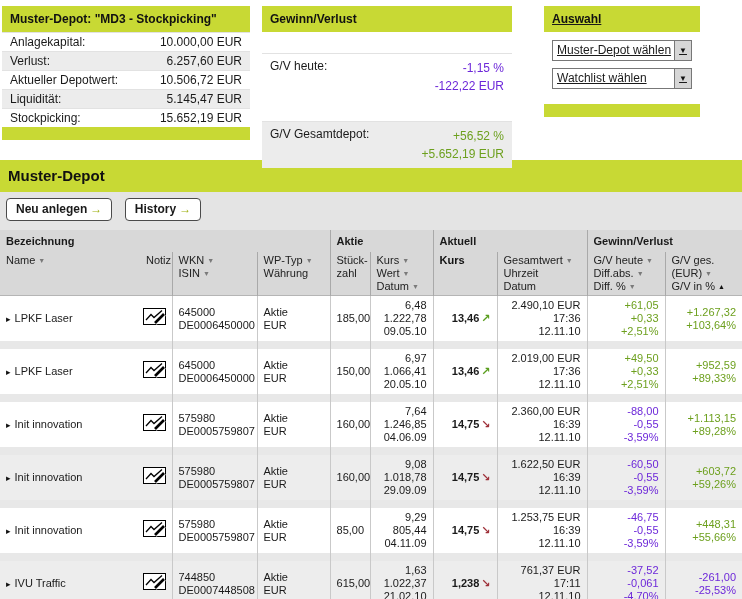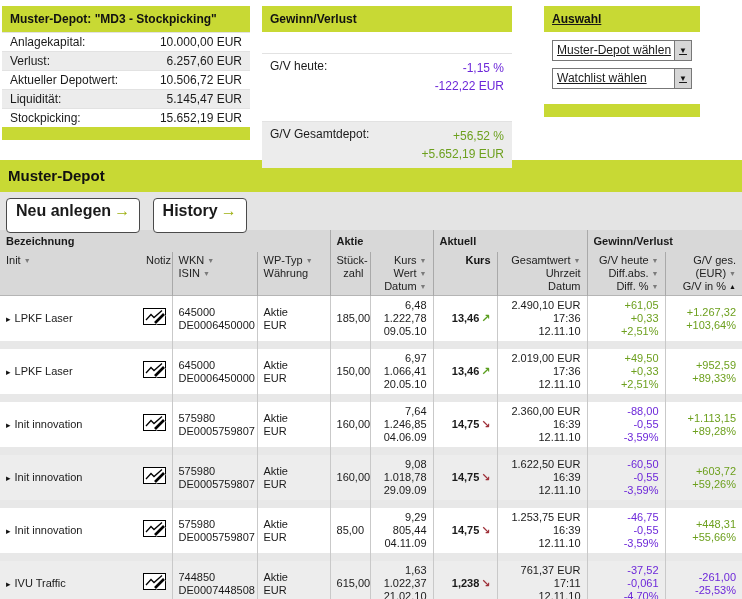--- a/index.html
+++ b/index.html
@@ -30,36 +30,36 @@
   .selectbox .val { flex:1; font-size:12px; line-height:19px; padding:0 4px;
     white-space:nowrap; overflow:hidden; }
   .selectbox .dd { width:17px; background:#d6d6d6; border-left:1px solid #777;
     text-align:center; font-size:8px; line-height:19px; color:#111; }
 
   
   .section-bar { margin-top:2px; height:32px; background:#c8d934; font-weight:bold;
     font-size:15px; line-height:32px; padding:0 8px; color:#111; }
   .toolbar { height:38px; background:#e4e4e4; padding:6px 0 0 6px; }
   .btn { display:inline-block; background:#fff; border:1px solid #4a4a4a;
-    border-radius:4px; font-weight:bold; font-size:16px; padding:3px 9px 12px;
+    border-radius:4px; font-weight:bold; font-size:12px; padding:3px 9px 4px;
     margin-right:8px; cursor:pointer; color:#1a1a1a;
     font-family:"Liberation Sans",sans-serif; }
   .btn .arr { color:#9eb012; font-weight:bold; margin-left:3px; }
 
   
   table { width:742px; border-collapse:collapse; table-layout:fixed; font-size:11px; }
   thead tr.grp th { background:#d8d8d8; height:22px; font-size:11px; font-weight:bold;
     text-align:left; padding:0 6px; border-right:1px solid #a9a9a9; }
   thead tr.grp th:last-child { border-right:none; }
   thead tr.sub th { background:#d8d8d8; height:42px; vertical-align:top; font-weight:normal;
     padding:2px 6px; line-height:13px; border-right:1px solid #a9a9a9; color:#222; }
   thead tr.sub th:last-child { border-right:none; }
   thead tr.sub th.noline { border-right:none; }
   thead { border-bottom:1px solid #b5b5b5; }
-  th.al { text-align:left; } th.ar { text-align:right; }
+  th.al { text-align:left; } th.ar { text-align:left; }
   .sort { font-size:7px; color:#7a7a7a; margin-left:3px; vertical-align:1px; cursor:pointer; }
   .sort.asc { color:#111; }
   .hb { font-weight:bold; color:#111; }
 
   tbody td { background:#fff; vertical-align:middle; line-height:13px; height:45px;
     padding:3px 6px; border-right:1px solid #c9c9c9; }
   tbody td:last-child { border-right:none; }
   tbody td.noline { border-right:none; }
   tbody tr.gap td { height:8px; background:#e8e8e8; padding:0; }
   tbody tr.shaded td { background:#ededed; }
@@ -167,21 +167,21 @@
   </colgroup>
   <thead>
     <tr class="grp">
       <th colspan="4">Bezeichnung</th>
       <th colspan="2">Aktie</th>
       <th colspan="2">Aktuell</th>
       <th colspan="2">Gewinn/Verlust</th>
     </tr>
     <tr class="sub">
       <th class="al noline">
-        <span>Init</span><span class="sort">▼</span>
+        <span>Name</span><span class="sort">▼</span>
       </th>
       <th class="ar"><span>Notiz</span></th>
       <th class="al">
         <span>WKN</span><span class="sort">▼</span><br>
         <span>ISIN</span><span class="sort">▼</span>
       </th>
       <th class="al">
         <span>WP-Typ</span><span class="sort">▼</span><br>
         <span>Währung</span>
       </th>

